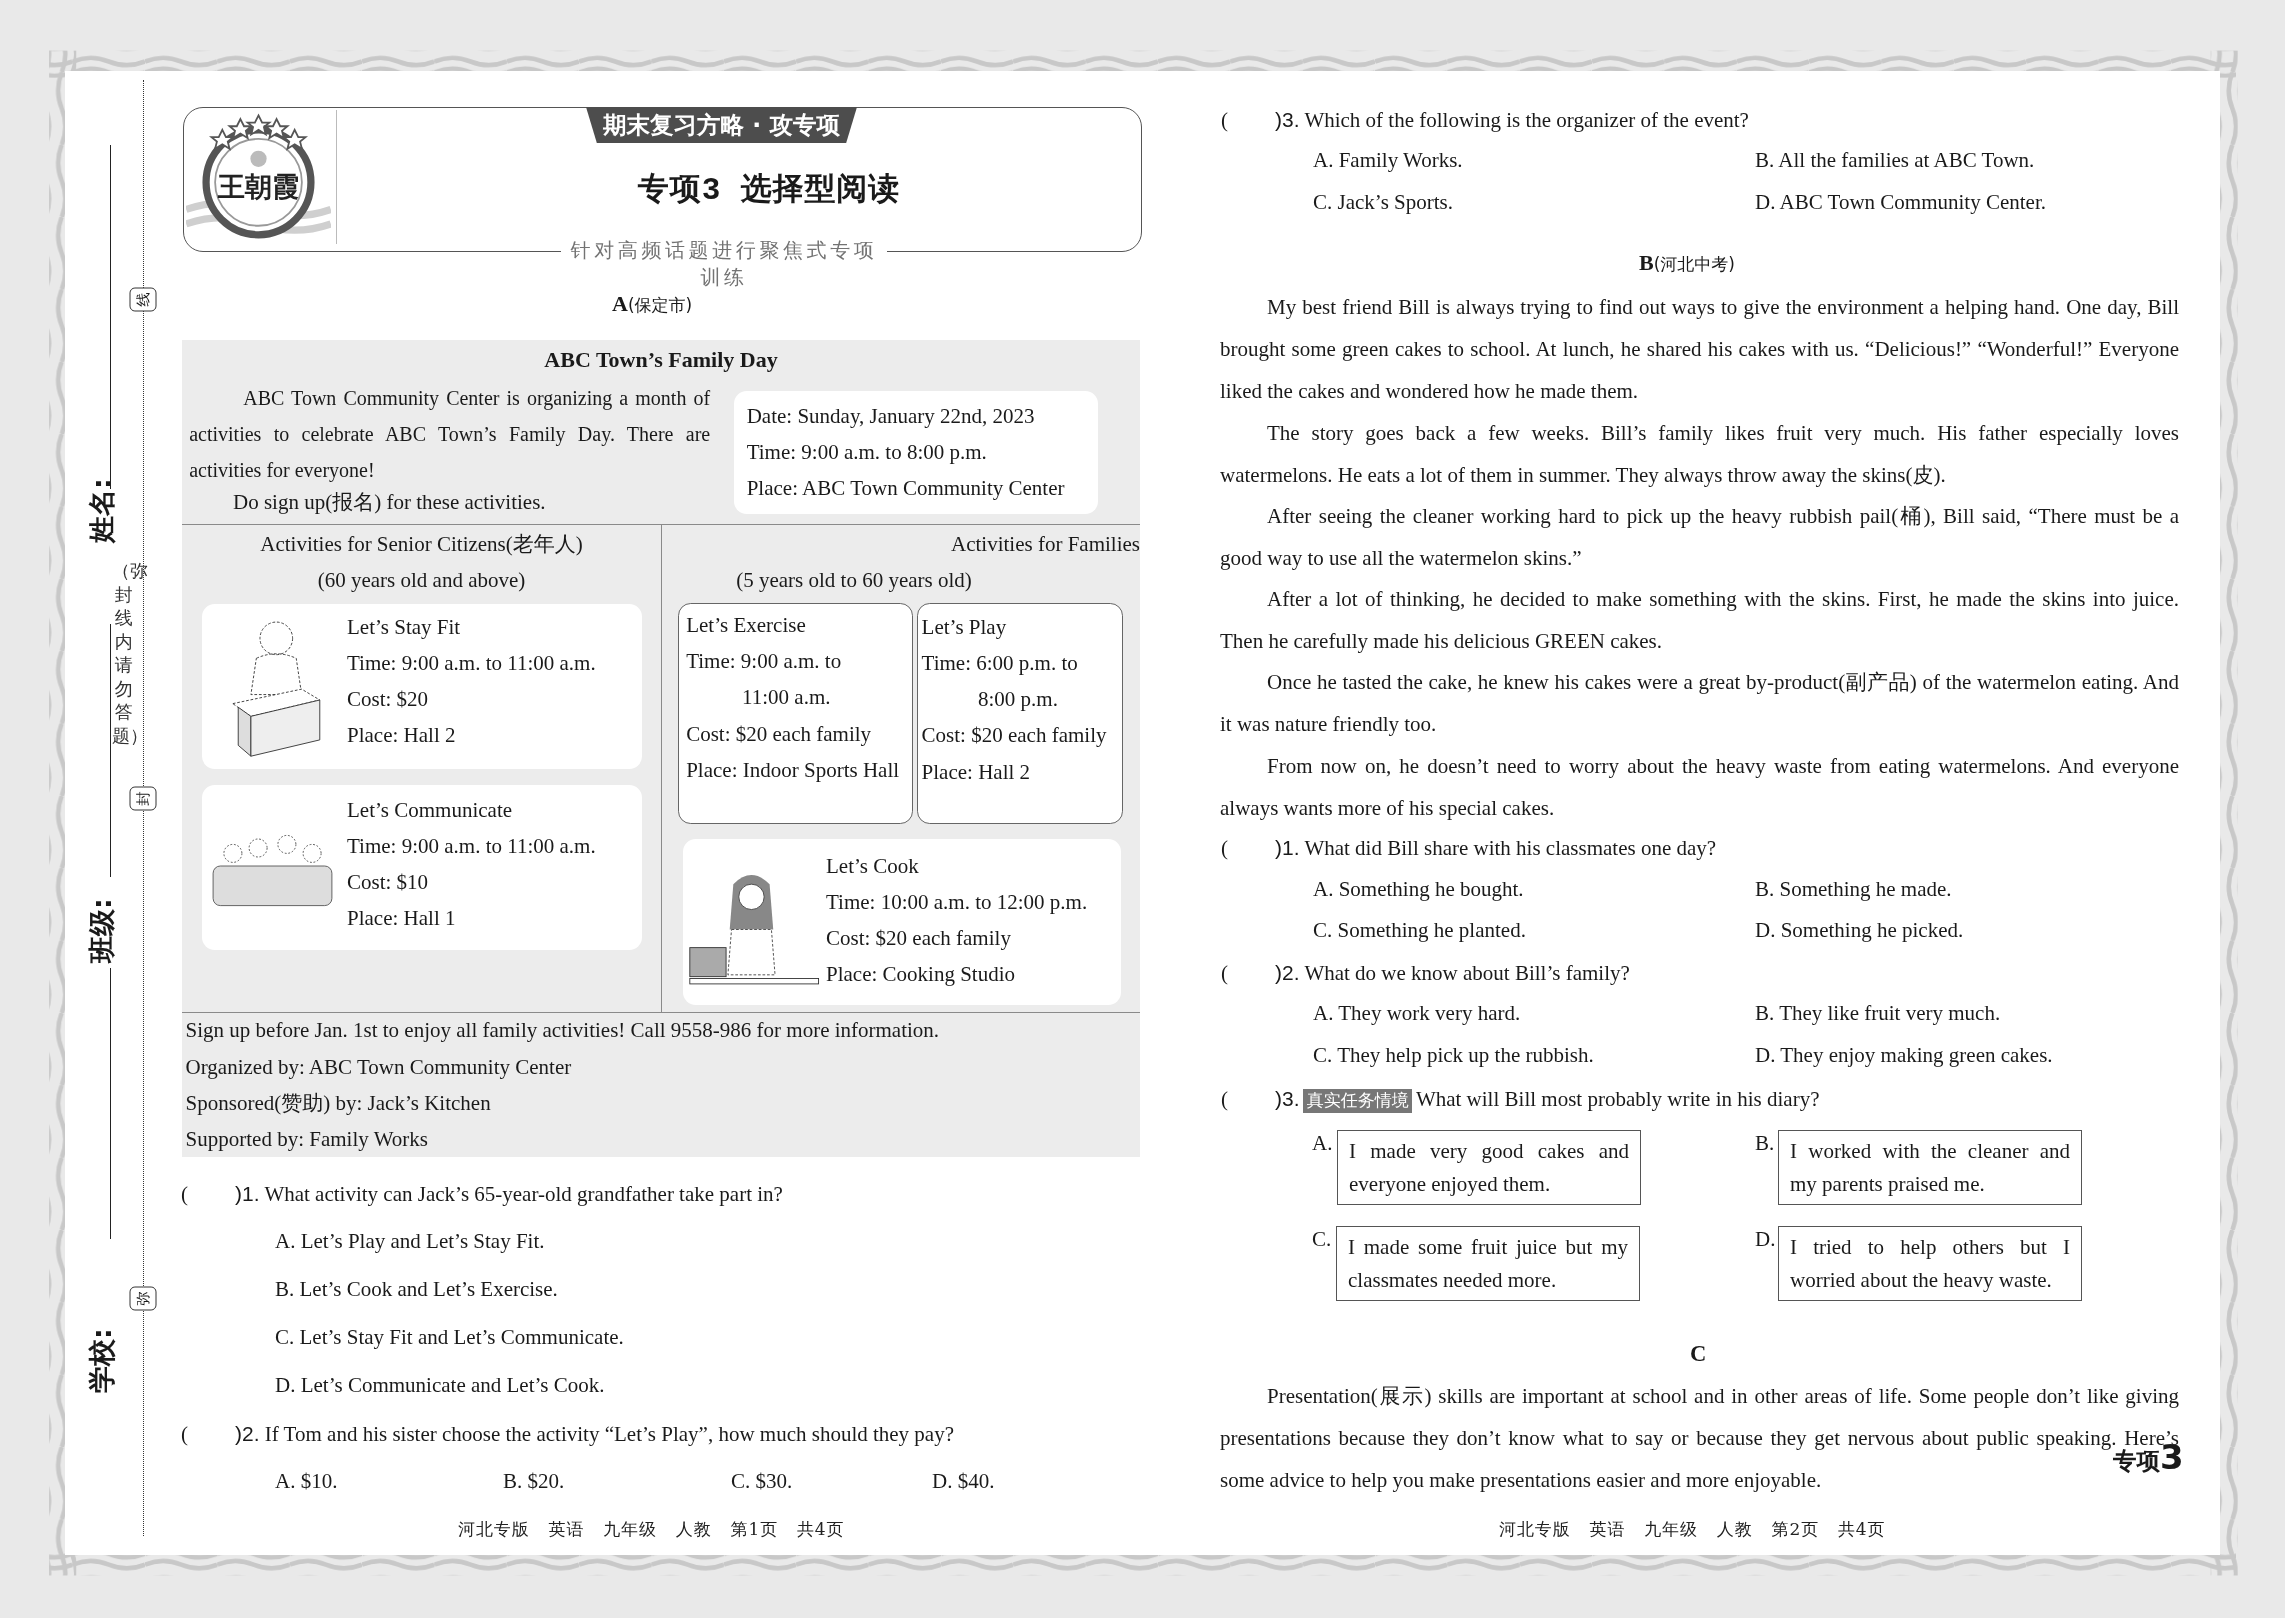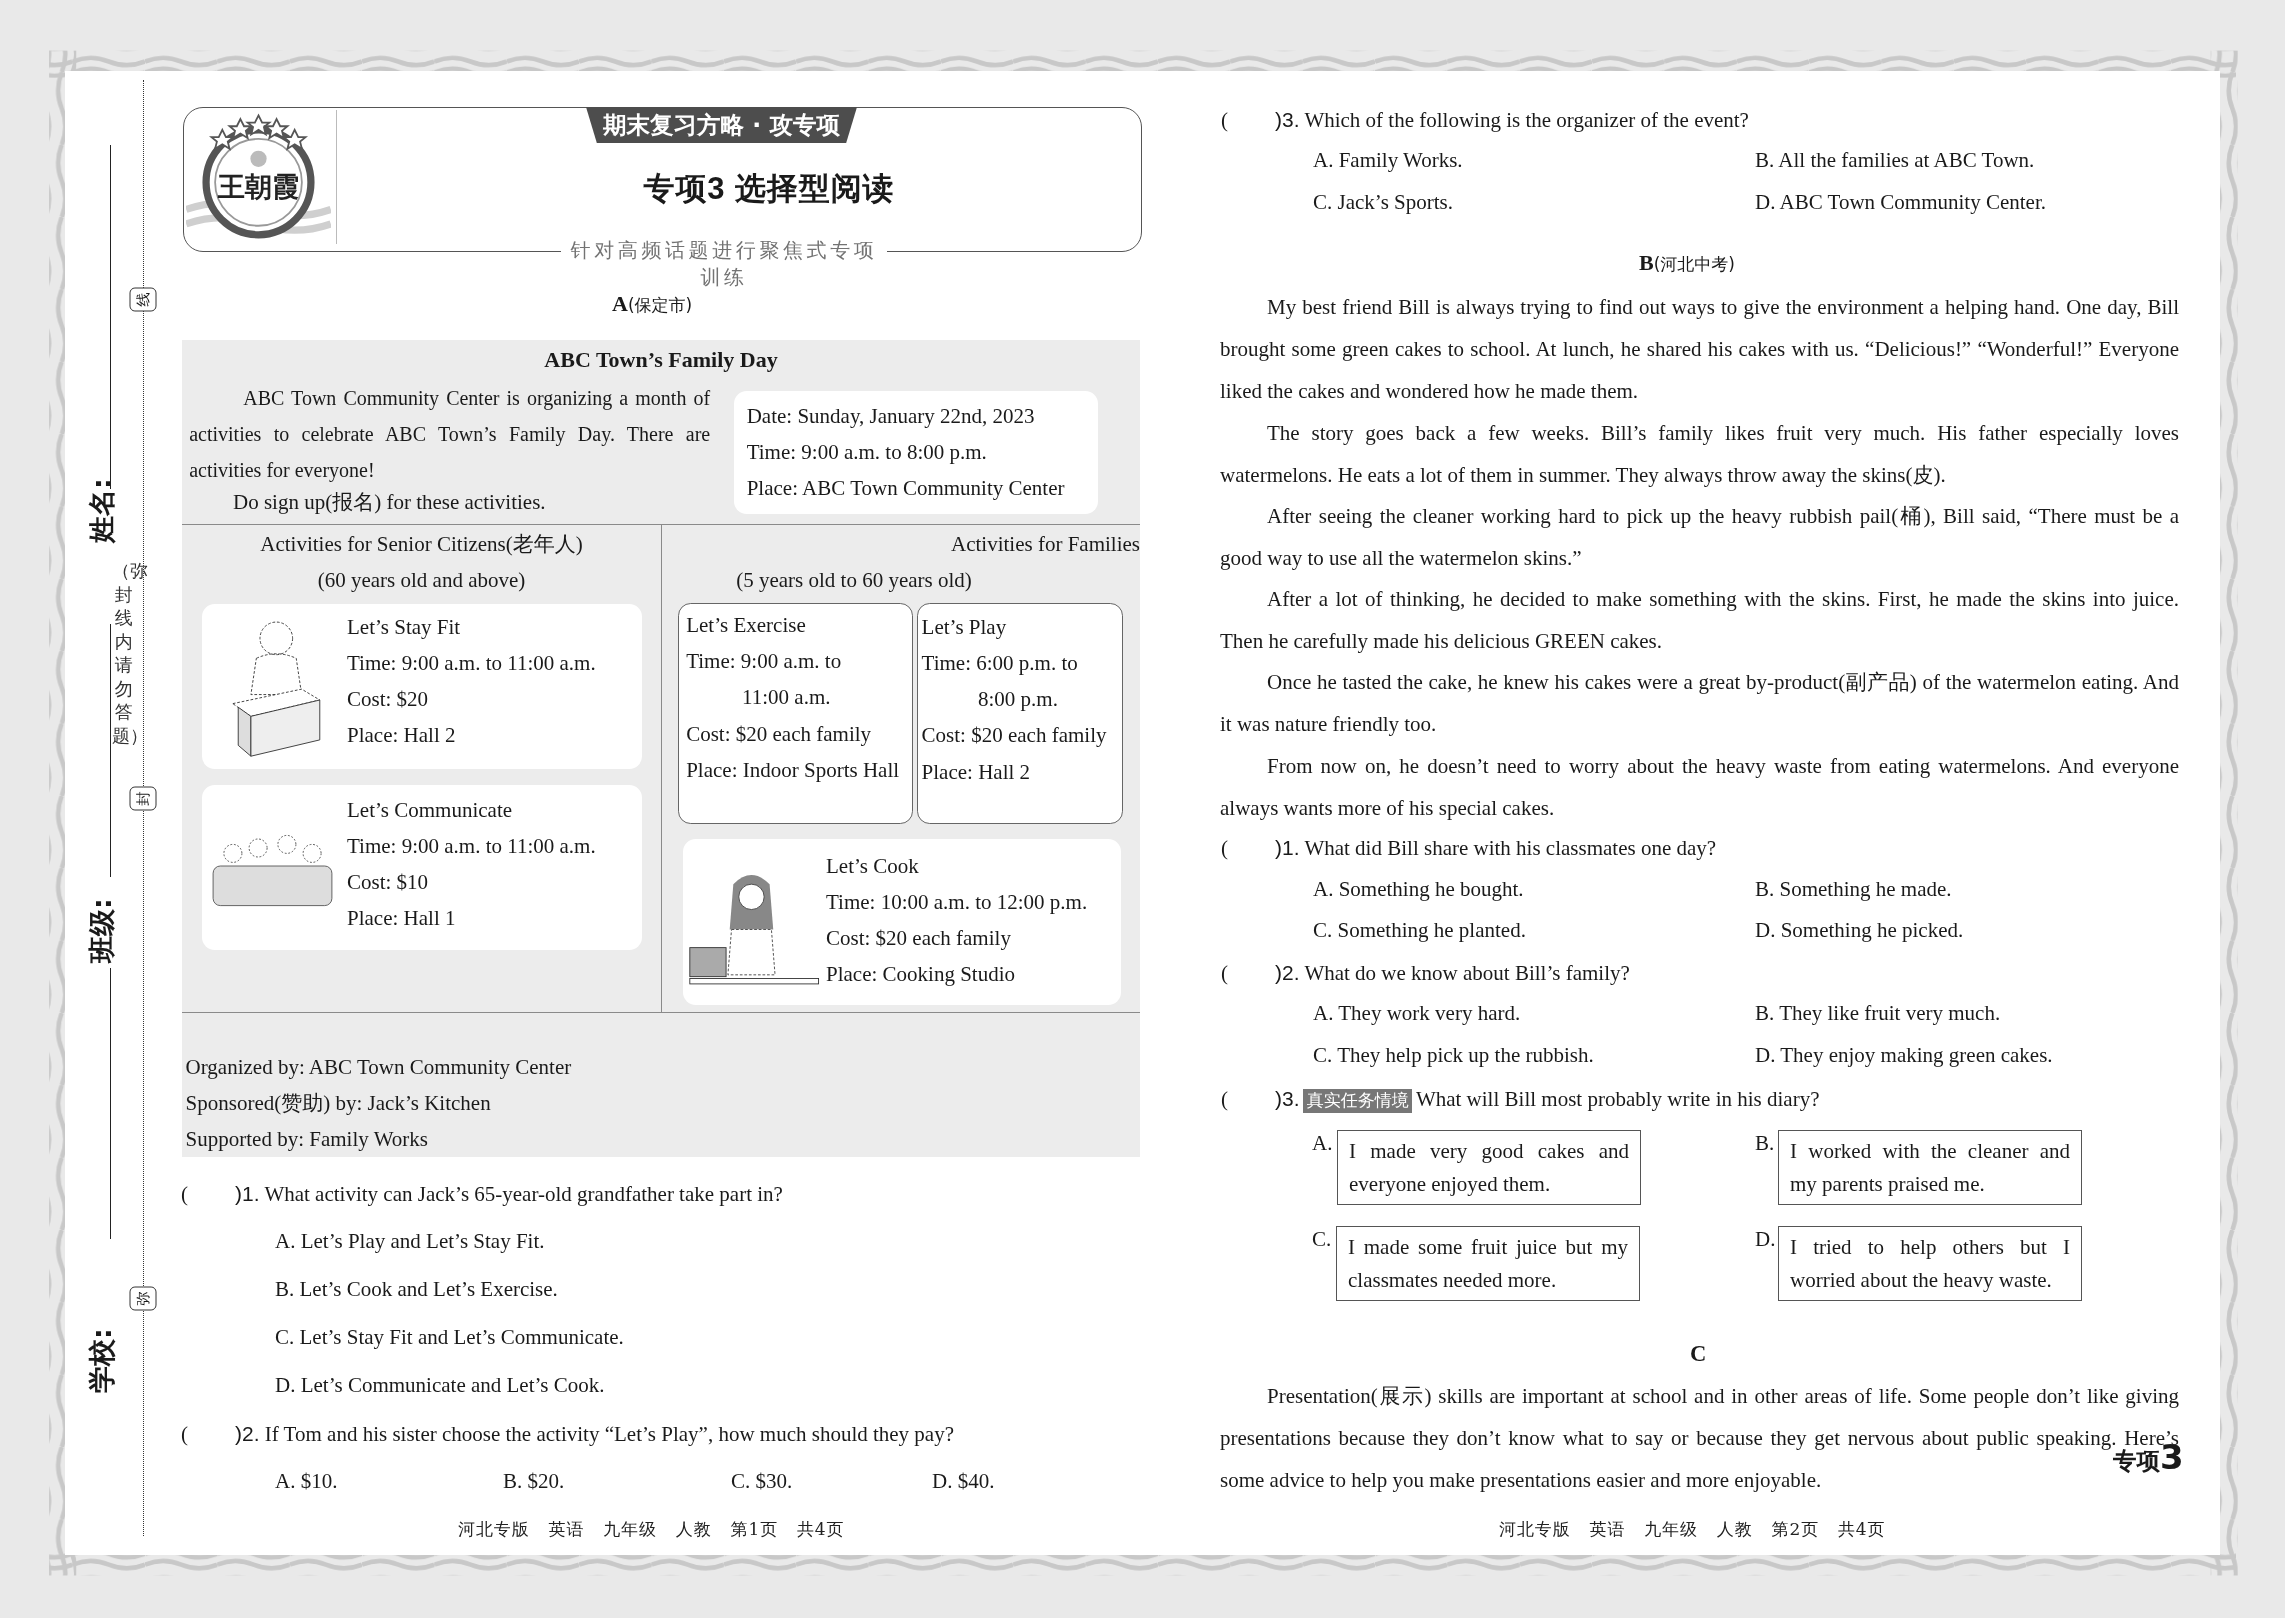--- a/index.html
+++ b/index.html
@@ -17,21 +17,21 @@
           font-size:27px;font-weight:bold;white-space:nowrap;}
   .vline{position:absolute;left:110px;border-left:1.8px solid #222;}
   .vnote{position:absolute;left:112px;top:559px;width:23.5px;font-family:"DejaVu Sans",sans-serif;font-size:18px;line-height:23.5px;text-align:center;color:#333;}
   
   .header-box{position:absolute;left:183px;top:107px;width:957px;height:143px;border:1.8px solid #555;border-radius:20px;}
   .logo-area{position:absolute;left:186px;top:110px;width:150px;height:134px;border-right:1.8px solid #bbb;}
   .tab{position:absolute;left:586px;top:107px;width:271px;height:36px;background:#4d4d4d;
        clip-path:polygon(0 0,100% 0,96% 100%,4% 100%);color:#fff;font-size:23.5px;line-height:36px;text-align:center;
        font-family:"DejaVu Sans",sans-serif;font-weight:bold;}
   .title{position:absolute;left:543px;top:168px;width:452px;text-align:center;font-size:31px;font-weight:bold;
-         font-family:Liberation Sans, sans-serif;letter-spacing:0.9px;}
+         font-family:Liberation Mono, monospace;letter-spacing:0.9px;}
   .subtitle{position:absolute;left:561px;top:237px;width:326px;text-align:center;font-size:20px;background:#fff;
             font-family:"DejaVu Serif",serif;letter-spacing:3.6px;color:#737373;}
   .sec-label{font-size:22px;font-weight:bold;}
   
   .notice{position:absolute;left:182px;top:340px;width:958px;height:817px;background:#ececec;}
   .card{position:absolute;background:#fff;border-radius:12.7px;}
   .bcard{position:absolute;background:#fff;border:1.4px solid #666;border-radius:12.7px;}
   .hline{position:absolute;height:0;border-top:1.8px solid #8a8a8a;}
   .vdiv{position:absolute;width:0;border-left:1.4px solid #8a8a8a;}
   .box-opt{position:absolute;border:1.4px solid #555;background:#fff;font-size:21px;line-height:33px;padding:3.6px 11px;
@@ -165,20 +165,21 @@
       <rect x="2" y="90" width="40" height="32" fill="#aaa" stroke="#333"></rect>
       <rect x="2" y="124" width="142" height="6" fill="#fff" stroke="#333"></rect>
     </svg>
     <div class="abs t" style="left:143px;top:14.5px">Let’s Cook</div>
     <div class="abs t" style="left:143px;top:51px">Time: 10:00 a.m. to 12:00 p.m.</div>
     <div class="abs t" style="left:143px;top:87px">Cost: $20 each family</div>
     <div class="abs t" style="left:143px;top:123px">Place: Cooking Studio</div>
   </div>
 
   <div class="hline" style="left:0;top:672px;width:958px"></div>
+  <div class="abs t" style="left:3.6px;top:678px">Sign up before Jan. 1st to enjoy all family activities!  Call 9558-986 for more information.</div>
   <div class="abs t" style="left:3.6px;top:715px">Organized by: ABC Town Community Center</div>
   <div class="abs t" style="left:3.6px;top:751px">Sponsored(赞助) by: Jack’s Kitchen</div>
   <div class="abs t" style="left:3.6px;top:787px">Supported by: Family Works</div>
 </div>
 
 <div class="abs t" style="left:181px;top:1181px">
   <span>(</span><span style="display:inline-block;width:47px"></span><span class="sans">)1.</span> <span>What activity can Jack’s 65-year-old grandfather take part in?</span>
 </div>
 <div class="abs t" style="left:275px;top:1229px">A. Let’s Play and Let’s Stay Fit.</div>
 <div class="abs t" style="left:275px;top:1277px">B. Let’s Cook and Let’s Exercise.</div>

